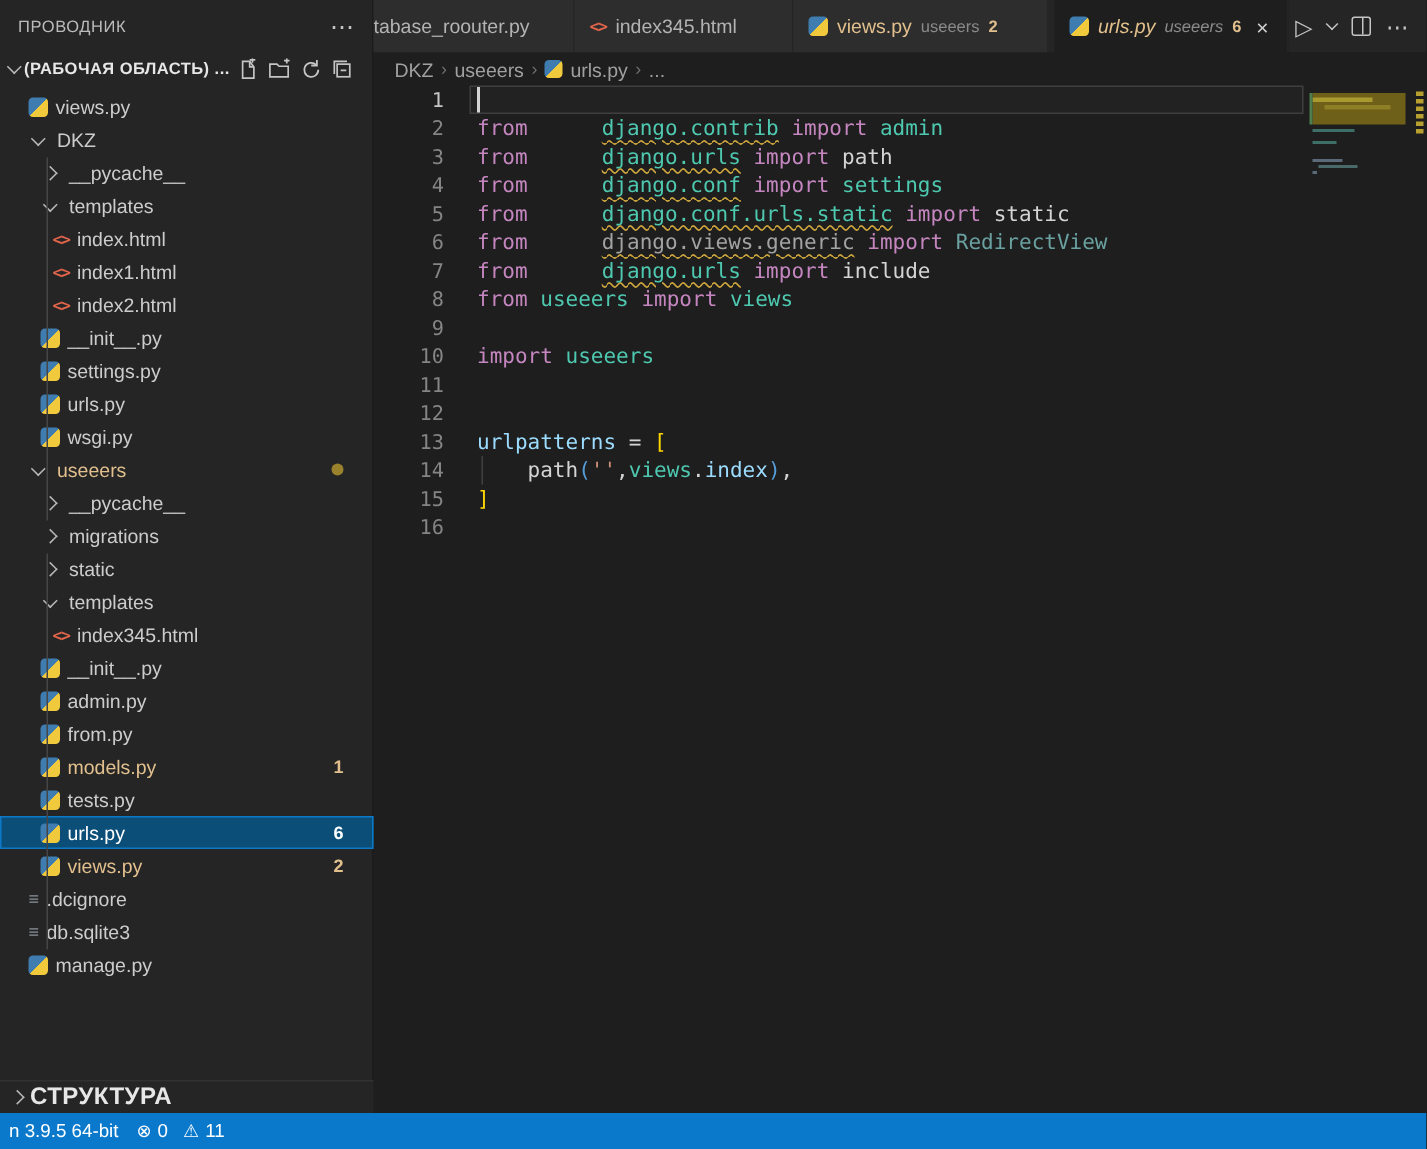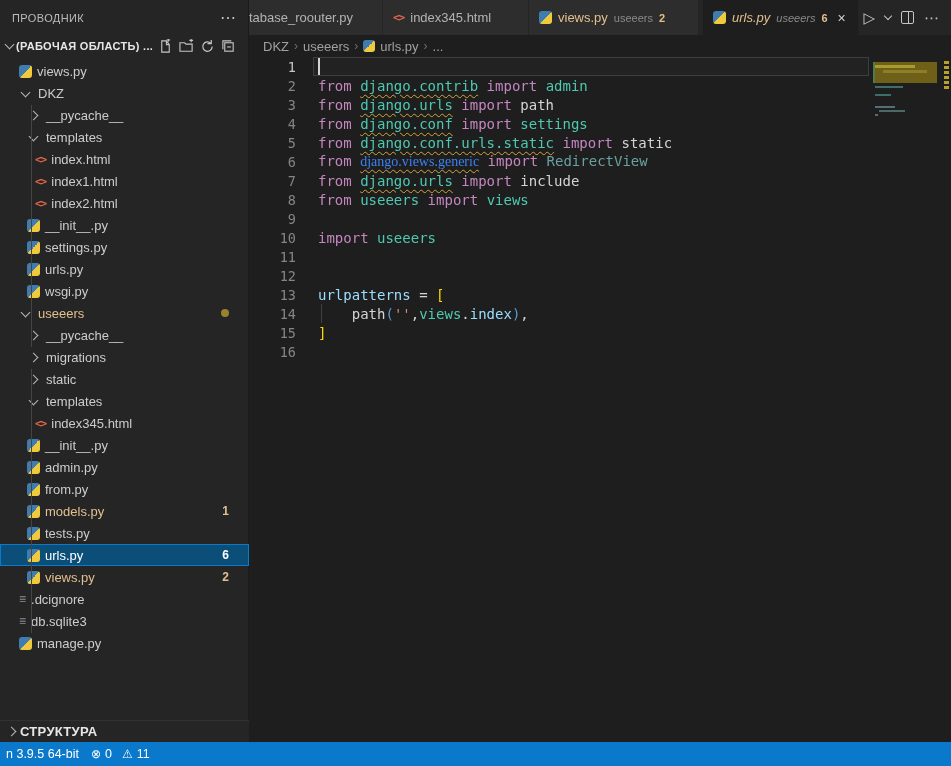--- a/index.html
+++ b/index.html
@@ -37,21 +37,21 @@
   .chev.down  { transform:rotate(45deg); margin-top:-3px; }
   .pyicon { width:13px; height:13px; flex:none; border-radius:3px;
     background:linear-gradient(135deg,#3f7cb0 0 50%,#f0c93c 50% 100%); }
   .htmlicon { color:#e0654a; font-size:11px; font-weight:700; flex:none;
     font-family:"DejaVu Sans Mono", monospace; letter-spacing:-1px; }
   .cfgicon { color:#8a9199; font-size:12px; flex:none; }
   .guide { position:absolute; width:1px; background:#454545; left:31px; }
   .outline-head { position:absolute; bottom:0; left:0; width:249px; height:22px;
     display:flex; align-items:center; padding:0 4px; border-top:1px solid #313132;
     color:#e7e7e7; background:#252526; }
-  .outline-head .sec-label { font-size:13px; font-weight:700; letter-spacing:.3px; }
+  .outline-head .sec-label { font-size:16px; font-weight:700; letter-spacing:.3px; }
 
   
   .editor { position:absolute; left:249px; top:0; width:702px; height:742px; }
   .tabbar { position:absolute; left:0; top:0; width:702px; height:35px;
     background:#252526; display:flex; }
   .tab { height:35px; background:#2d2d2d; color:#b3b3b3; font-size:13px;
     display:flex; align-items:center; gap:6px; padding:0 10px;
     border-right:1px solid #252526; cursor:pointer; flex:none; overflow:hidden; }
   .tab.active { background:#1e1e1e; color:#ffffff; }
   .tab .t-label.mod { color:#e2c08d; }
@@ -82,21 +82,21 @@
     font-family:"DejaVu Sans Mono", monospace; font-size:14px; }
   .cline { position:relative; height:19px; display:flex; align-items:center; }
   .cline .ln { width:47px; flex:none; text-align:right; color:#858585; font-size:13.5px; }
   .cline.current .ln { color:#c6c6c6; }
   .cline .src { padding-left:22px; white-space:pre; }
   .cline.current .hl { position:absolute; left:64px; right:82px; top:0; height:19px;
     background:#222222; border:1px solid #3e3e3e; }
   .cline .src { position:relative; z-index:2; }
   .caret { position:absolute; left:69px; top:1px; width:1.5px; height:17px;
     background:#d4d4d4; z-index:3; }
-  .tok.u { text-decoration:underline wavy #cfa73c 1px; text-underline-offset:3px; }
+  .tok.u { text-decoration:underline wavy #cfa73c 1px; text-underline-offset:3px;margin-left:41px; }
   .indent-guide { position:absolute; left:72px; top:0; width:1px; height:19px; background:#404040; }
 
   
   .minimap { position:absolute; right:10px; top:57px; width:68px; height:300px; }
   .minimap div { position:absolute; }
   .ruler { position:absolute; right:0; top:57px; width:10px; height:685px; }
   .ruler .tick { position:absolute; right:2px; width:5px; height:3px; background:#b8a02e; }
 
   
   .statusbar { position:absolute; left:0; bottom:0; width:951px; height:24px;
@@ -325,21 +325,21 @@
         <div class="cline">
           <span class="ln">4</span>
           <span class="src"><span class="tok" style="color: rgb(197, 134, 192);">from </span><span class="tok u" style="color: rgb(78, 201, 176);">django.conf</span><span class="tok" style="color: rgb(212, 212, 212);"> </span><span class="tok" style="color: rgb(197, 134, 192);">import </span><span class="tok" style="color: rgb(78, 201, 176);">settings</span></span>
         </div>
         <div class="cline">
           <span class="ln">5</span>
           <span class="src"><span class="tok" style="color: rgb(197, 134, 192);">from </span><span class="tok u" style="color: rgb(78, 201, 176);">django.conf.urls.static</span><span class="tok" style="color: rgb(212, 212, 212);"> </span><span class="tok" style="color: rgb(197, 134, 192);">import </span><span class="tok" style="color: rgb(212, 212, 212);">static</span></span>
         </div>
         <div class="cline">
           <span class="ln">6</span>
-          <span class="src"><span class="tok" style="color: rgb(197, 134, 192);">from </span><span class="tok u" style="color: #3b82f6; font-family: Liberation Serif, serif;">django.views.generic</span><span class="tok" style="color: rgb(212, 212, 212);"> </span><span class="tok" style="color: rgb(197, 134, 192);">import </span><span class="tok" style="color: rgb(106, 160, 160);">RedirectView</span></span>
+          <span class="src"><span class="tok" style="color: rgb(197, 134, 192);">from </span><span class="tok u" style="color: #a3a3a3;">django.views.generic</span><span class="tok" style="color: rgb(212, 212, 212);"> </span><span class="tok" style="color: rgb(197, 134, 192);">import </span><span class="tok" style="color: rgb(106, 160, 160);">RedirectView</span></span>
         </div>
         <div class="cline">
           <span class="ln">7</span>
           <span class="src"><span class="tok" style="color: rgb(197, 134, 192);">from </span><span class="tok u" style="color: rgb(78, 201, 176);">django.urls</span><span class="tok" style="color: rgb(212, 212, 212);"> </span><span class="tok" style="color: rgb(197, 134, 192);">import </span><span class="tok" style="color: rgb(212, 212, 212);">include</span></span>
         </div>
         <div class="cline">
           <span class="ln">8</span>
           <span class="src"><span class="tok" style="color: rgb(197, 134, 192);">from </span><span class="tok" style="color: rgb(78, 201, 176);">useeers</span><span class="tok" style="color: rgb(212, 212, 212);"> </span><span class="tok" style="color: rgb(197, 134, 192);">import </span><span class="tok" style="color: rgb(78, 201, 176);">views</span></span>
         </div>
         <div class="cline">

